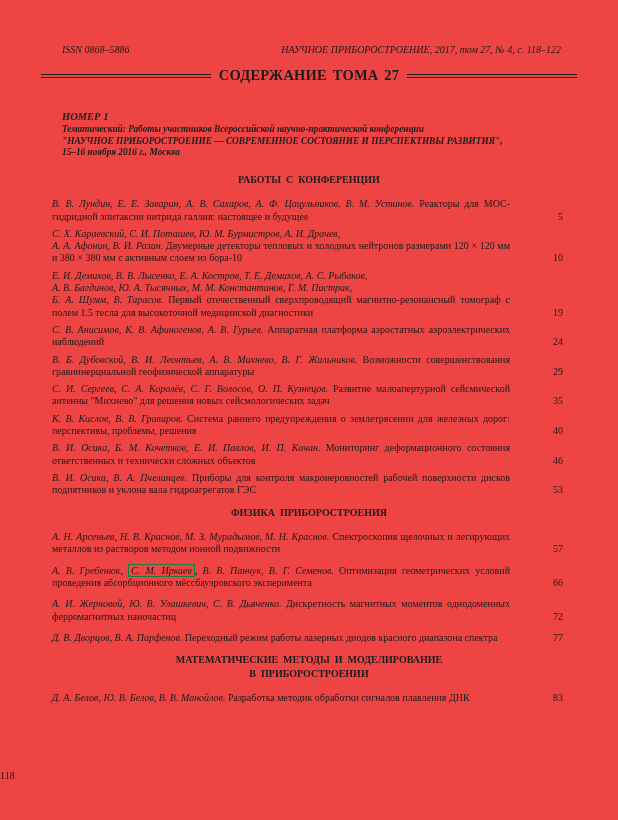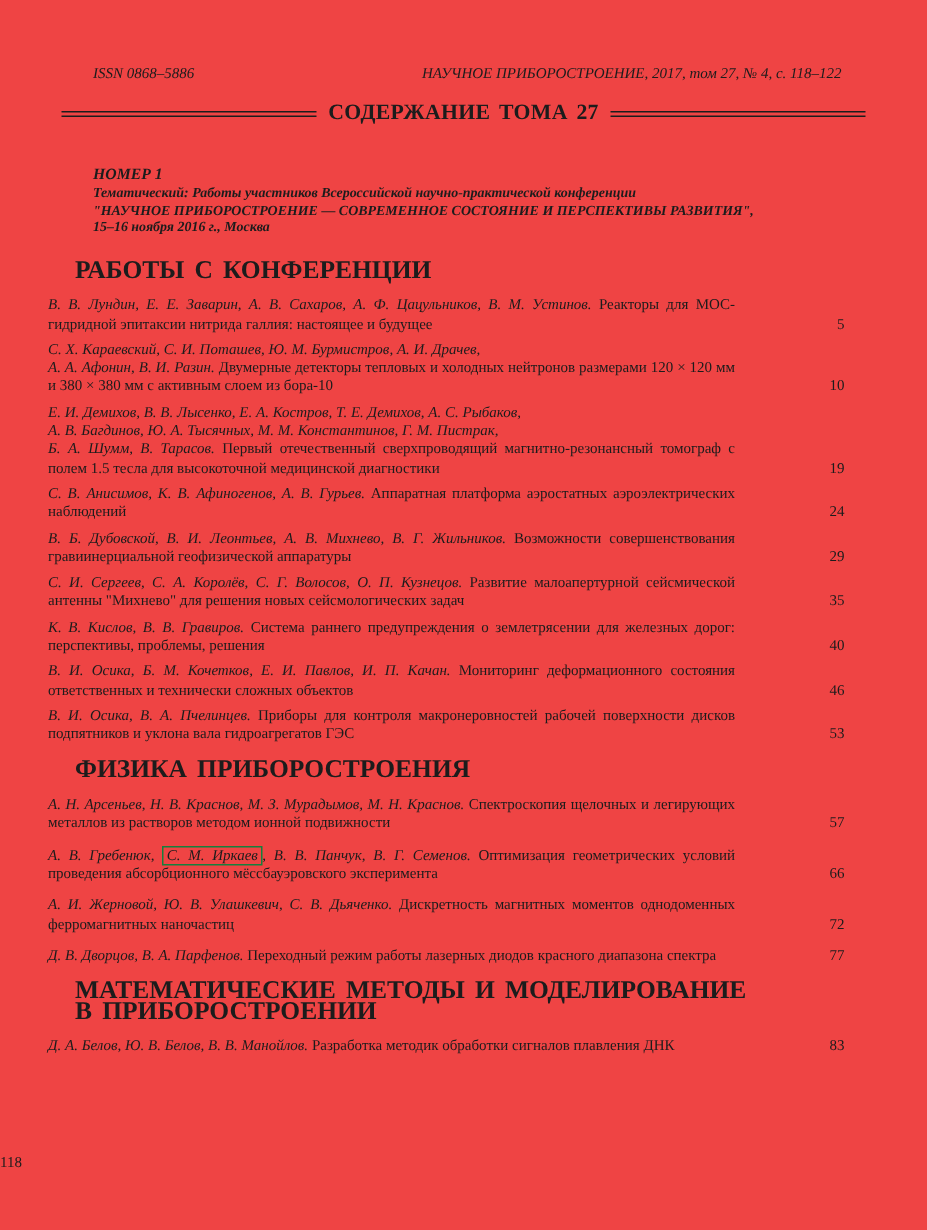--- a/index.html
+++ b/index.html
@@ -18,25 +18,25 @@
   }
   h1.page-title{
     margin:0;font-size:14.5px;font-weight:bold;white-space:nowrap;
     word-spacing:2px;letter-spacing:.2px;
   }
   .issue{margin:26px 58px 0 62px;font-weight:bold;font-style:italic;}
   .issue-label{font-size:10.5px;line-height:13px;margin-bottom:1px;}
   .theme-line{font-size:9.3px;line-height:11.6px;}
   .section{margin:0;}
   h2.section-heading{
-    margin:9px 50px 12px 50px;font-size:17px;font-weight:bold;
+    margin:9px 50px 12px 50px;text-align:center;font-size:10px;font-weight:bold;
     line-height:13.5px;word-spacing:2.5px;white-space:pre-line;
   }
   .section:first-child h2.section-heading{margin-top:14px;}
-  .entry{display:flex;padding-left:32px;margin-bottom:5px;}
+  .entry{display:flex;padding-left:32px;margin-bottom:5px;margin-left:20px;}
   .section:nth-child(2) .entry{margin-bottom:9px;}
   .entry-text{
     width:458px;font-size:10px;line-height:12.3px;text-align:justify;
   }
   .authors{font-style:italic;}
   .entry-title{font-style:normal;}
   .boxed-name{border:1px solid #15803d;padding:0 2px;}
   .entry-page{
     flex:1;padding-right:55px;font-size:10px;line-height:12.3px;
     display:flex;align-items:flex-end;justify-content:flex-end;

